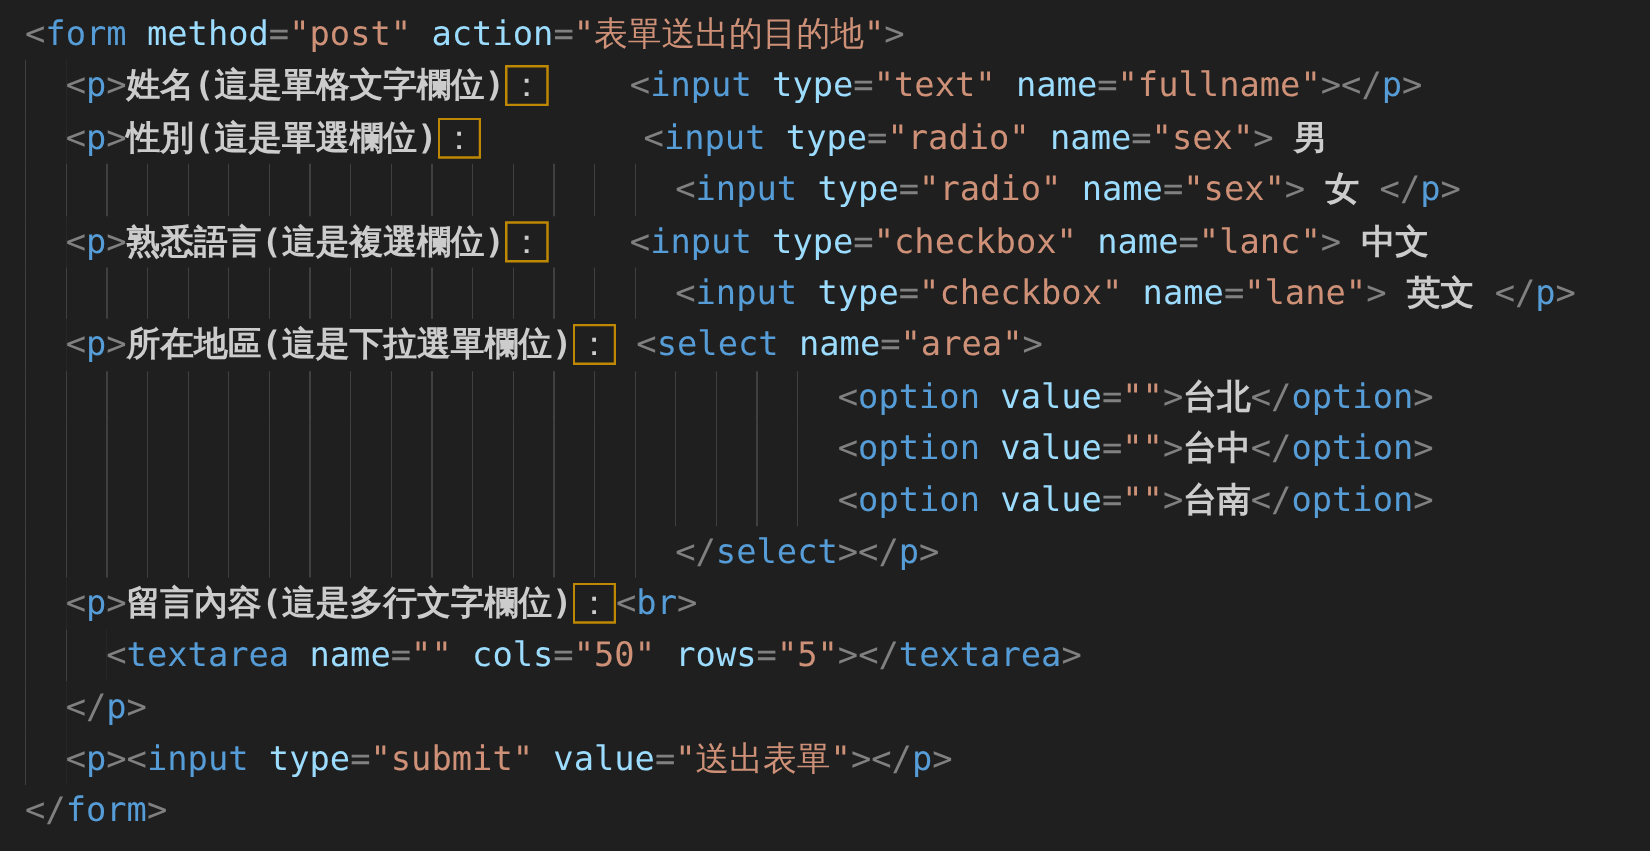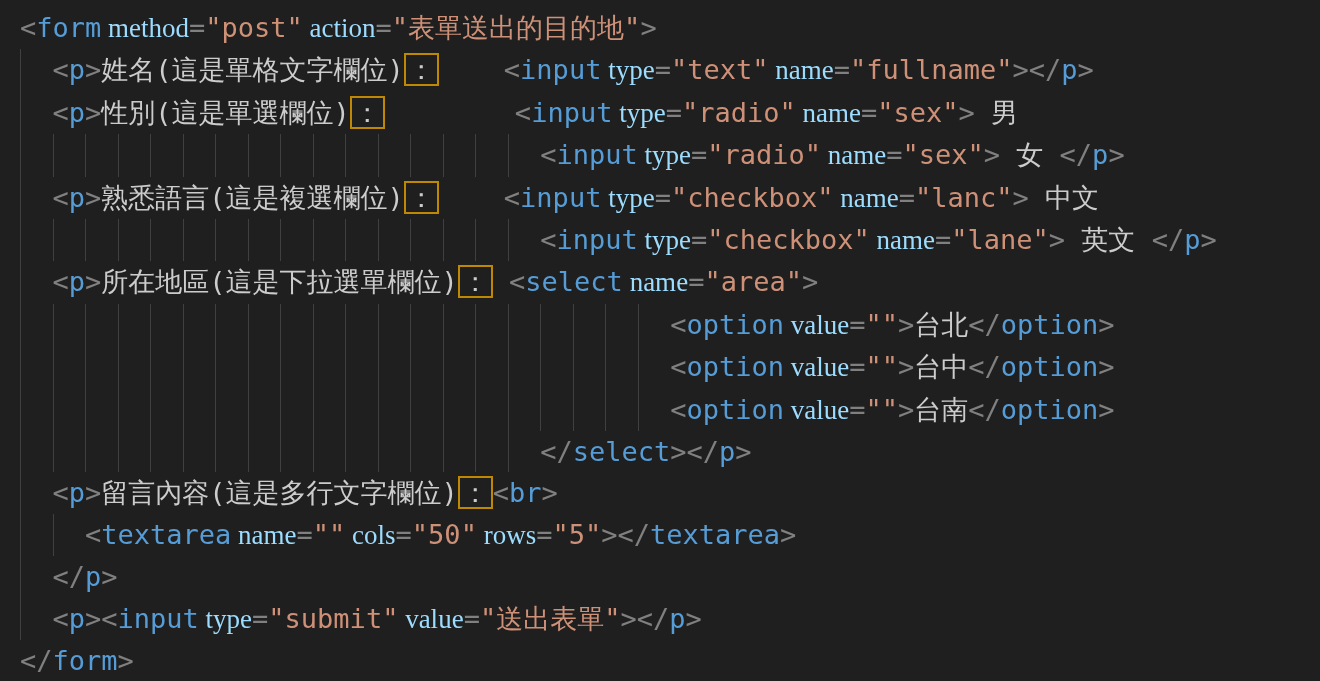--- a/index.html
+++ b/index.html
@@ -17,23 +17,23 @@
   .line{display:flex;align-items:stretch;}
   .indent{
     flex:0 0 auto;
     background:repeating-linear-gradient(90deg,
       var(--guide,#404040) 0,var(--guide,#404040) 1px,
       transparent 1px,transparent 2ch);
   }
   .code{flex:0 0 auto;}
   .tk-p{color:var(--c-punct,#808080);}
   .tk-t{color:var(--c-tag,#569cd6);text-align:center;}
-  .tk-a{color:var(--c-attr,#9cdcfe);font-family:Liberation Serif, serif;}
+  .tk-a{color:var(--c-attr,#9cdcfe);}
   .tk-s{color:var(--c-str,#ce9178);}
-  .tk-x{color:var(--c-fg,#cccccc);}
+  .tk-x{color:var(--c-fg,#cccccc);font-weight:bold;}
   .tk-b{
     color:var(--c-fg,#cccccc);
     padding:1px 4px;
     box-shadow:inset 0 0 0 2px var(--c-ubox,#bf8803);
   }
 </style>
 </head>
 <body style="background: rgb(31, 31, 31);">
 
 <div class="editor" id="editor"><div class="line"><span class="code"><span class="tk-p">&lt;</span><span class="tk-t">form</span><span class="tk-a"> method</span><span class="tk-p">=</span><span class="tk-s">"post"</span><span class="tk-a"> action</span><span class="tk-p">=</span><span class="tk-s">"表單送出的目的地"</span><span class="tk-p">&gt;</span></span></div><div class="line"><span class="indent" style="width: 2ch;"></span><span class="code"><span class="tk-p">&lt;</span><span class="tk-t">p</span><span class="tk-p">&gt;</span><span class="tk-x">姓名(這是單格文字欄位)</span><span class="tk-b">：</span><span class="tk-x">    </span><span class="tk-p">&lt;</span><span class="tk-t">input</span><span class="tk-a"> type</span><span class="tk-p">=</span><span class="tk-s">"text"</span><span class="tk-a"> name</span><span class="tk-p">=</span><span class="tk-s">"fullname"</span><span class="tk-p">&gt;&lt;/</span><span class="tk-t">p</span><span class="tk-p">&gt;</span></span></div><div class="line"><span class="indent" style="width: 2ch;"></span><span class="code"><span class="tk-p">&lt;</span><span class="tk-t">p</span><span class="tk-p">&gt;</span><span class="tk-x">性別(這是單選欄位)</span><span class="tk-b">：</span><span class="tk-x">        </span><span class="tk-p">&lt;</span><span class="tk-t">input</span><span class="tk-a"> type</span><span class="tk-p">=</span><span class="tk-s">"radio"</span><span class="tk-a"> name</span><span class="tk-p">=</span><span class="tk-s">"sex"</span><span class="tk-p">&gt;</span><span class="tk-x"> 男</span></span></div><div class="line"><span class="indent" style="width: 32ch;"></span><span class="code"><span class="tk-p">&lt;</span><span class="tk-t">input</span><span class="tk-a"> type</span><span class="tk-p">=</span><span class="tk-s">"radio"</span><span class="tk-a"> name</span><span class="tk-p">=</span><span class="tk-s">"sex"</span><span class="tk-p">&gt;</span><span class="tk-x"> 女 </span><span class="tk-p">&lt;/</span><span class="tk-t">p</span><span class="tk-p">&gt;</span></span></div><div class="line"><span class="indent" style="width: 2ch;"></span><span class="code"><span class="tk-p">&lt;</span><span class="tk-t">p</span><span class="tk-p">&gt;</span><span class="tk-x">熟悉語言(這是複選欄位)</span><span class="tk-b">：</span><span class="tk-x">    </span><span class="tk-p">&lt;</span><span class="tk-t">input</span><span class="tk-a"> type</span><span class="tk-p">=</span><span class="tk-s">"checkbox"</span><span class="tk-a"> name</span><span class="tk-p">=</span><span class="tk-s">"lanc"</span><span class="tk-p">&gt;</span><span class="tk-x"> 中文</span></span></div><div class="line"><span class="indent" style="width: 32ch;"></span><span class="code"><span class="tk-p">&lt;</span><span class="tk-t">input</span><span class="tk-a"> type</span><span class="tk-p">=</span><span class="tk-s">"checkbox"</span><span class="tk-a"> name</span><span class="tk-p">=</span><span class="tk-s">"lane"</span><span class="tk-p">&gt;</span><span class="tk-x"> 英文 </span><span class="tk-p">&lt;/</span><span class="tk-t">p</span><span class="tk-p">&gt;</span></span></div><div class="line"><span class="indent" style="width: 2ch;"></span><span class="code"><span class="tk-p">&lt;</span><span class="tk-t">p</span><span class="tk-p">&gt;</span><span class="tk-x">所在地區(這是下拉選單欄位)</span><span class="tk-b">：</span><span class="tk-x"> </span><span class="tk-p">&lt;</span><span class="tk-t">select</span><span class="tk-a"> name</span><span class="tk-p">=</span><span class="tk-s">"area"</span><span class="tk-p">&gt;</span></span></div><div class="line"><span class="indent" style="width: 40ch;"></span><span class="code"><span class="tk-p">&lt;</span><span class="tk-t">option</span><span class="tk-a"> value</span><span class="tk-p">=</span><span class="tk-s">""</span><span class="tk-p">&gt;</span><span class="tk-x">台北</span><span class="tk-p">&lt;/</span><span class="tk-t">option</span><span class="tk-p">&gt;</span></span></div><div class="line"><span class="indent" style="width: 40ch;"></span><span class="code"><span class="tk-p">&lt;</span><span class="tk-t">option</span><span class="tk-a"> value</span><span class="tk-p">=</span><span class="tk-s">""</span><span class="tk-p">&gt;</span><span class="tk-x">台中</span><span class="tk-p">&lt;/</span><span class="tk-t">option</span><span class="tk-p">&gt;</span></span></div><div class="line"><span class="indent" style="width: 40ch;"></span><span class="code"><span class="tk-p">&lt;</span><span class="tk-t">option</span><span class="tk-a"> value</span><span class="tk-p">=</span><span class="tk-s">""</span><span class="tk-p">&gt;</span><span class="tk-x">台南</span><span class="tk-p">&lt;/</span><span class="tk-t">option</span><span class="tk-p">&gt;</span></span></div><div class="line"><span class="indent" style="width: 32ch;"></span><span class="code"><span class="tk-p">&lt;/</span><span class="tk-t">select</span><span class="tk-p">&gt;&lt;/</span><span class="tk-t">p</span><span class="tk-p">&gt;</span></span></div><div class="line"><span class="indent" style="width: 2ch;"></span><span class="code"><span class="tk-p">&lt;</span><span class="tk-t">p</span><span class="tk-p">&gt;</span><span class="tk-x">留言內容(這是多行文字欄位)</span><span class="tk-b">：</span><span class="tk-p">&lt;</span><span class="tk-t">br</span><span class="tk-p">&gt;</span></span></div><div class="line"><span class="indent" style="width: 4ch;"></span><span class="code"><span class="tk-p">&lt;</span><span class="tk-t">textarea</span><span class="tk-a"> name</span><span class="tk-p">=</span><span class="tk-s">""</span><span class="tk-a"> cols</span><span class="tk-p">=</span><span class="tk-s">"50"</span><span class="tk-a"> rows</span><span class="tk-p">=</span><span class="tk-s">"5"</span><span class="tk-p">&gt;&lt;/</span><span class="tk-t">textarea</span><span class="tk-p">&gt;</span></span></div><div class="line"><span class="indent" style="width: 2ch;"></span><span class="code"><span class="tk-p">&lt;/</span><span class="tk-t">p</span><span class="tk-p">&gt;</span></span></div><div class="line"><span class="indent" style="width: 2ch;"></span><span class="code"><span class="tk-p">&lt;</span><span class="tk-t">p</span><span class="tk-p">&gt;&lt;</span><span class="tk-t">input</span><span class="tk-a"> type</span><span class="tk-p">=</span><span class="tk-s">"submit"</span><span class="tk-a"> value</span><span class="tk-p">=</span><span class="tk-s">"送出表單"</span><span class="tk-p">&gt;&lt;/</span><span class="tk-t">p</span><span class="tk-p">&gt;</span></span></div><div class="line"><span class="code"><span class="tk-p">&lt;/</span><span class="tk-t">form</span><span class="tk-p">&gt;</span></span></div></div>

